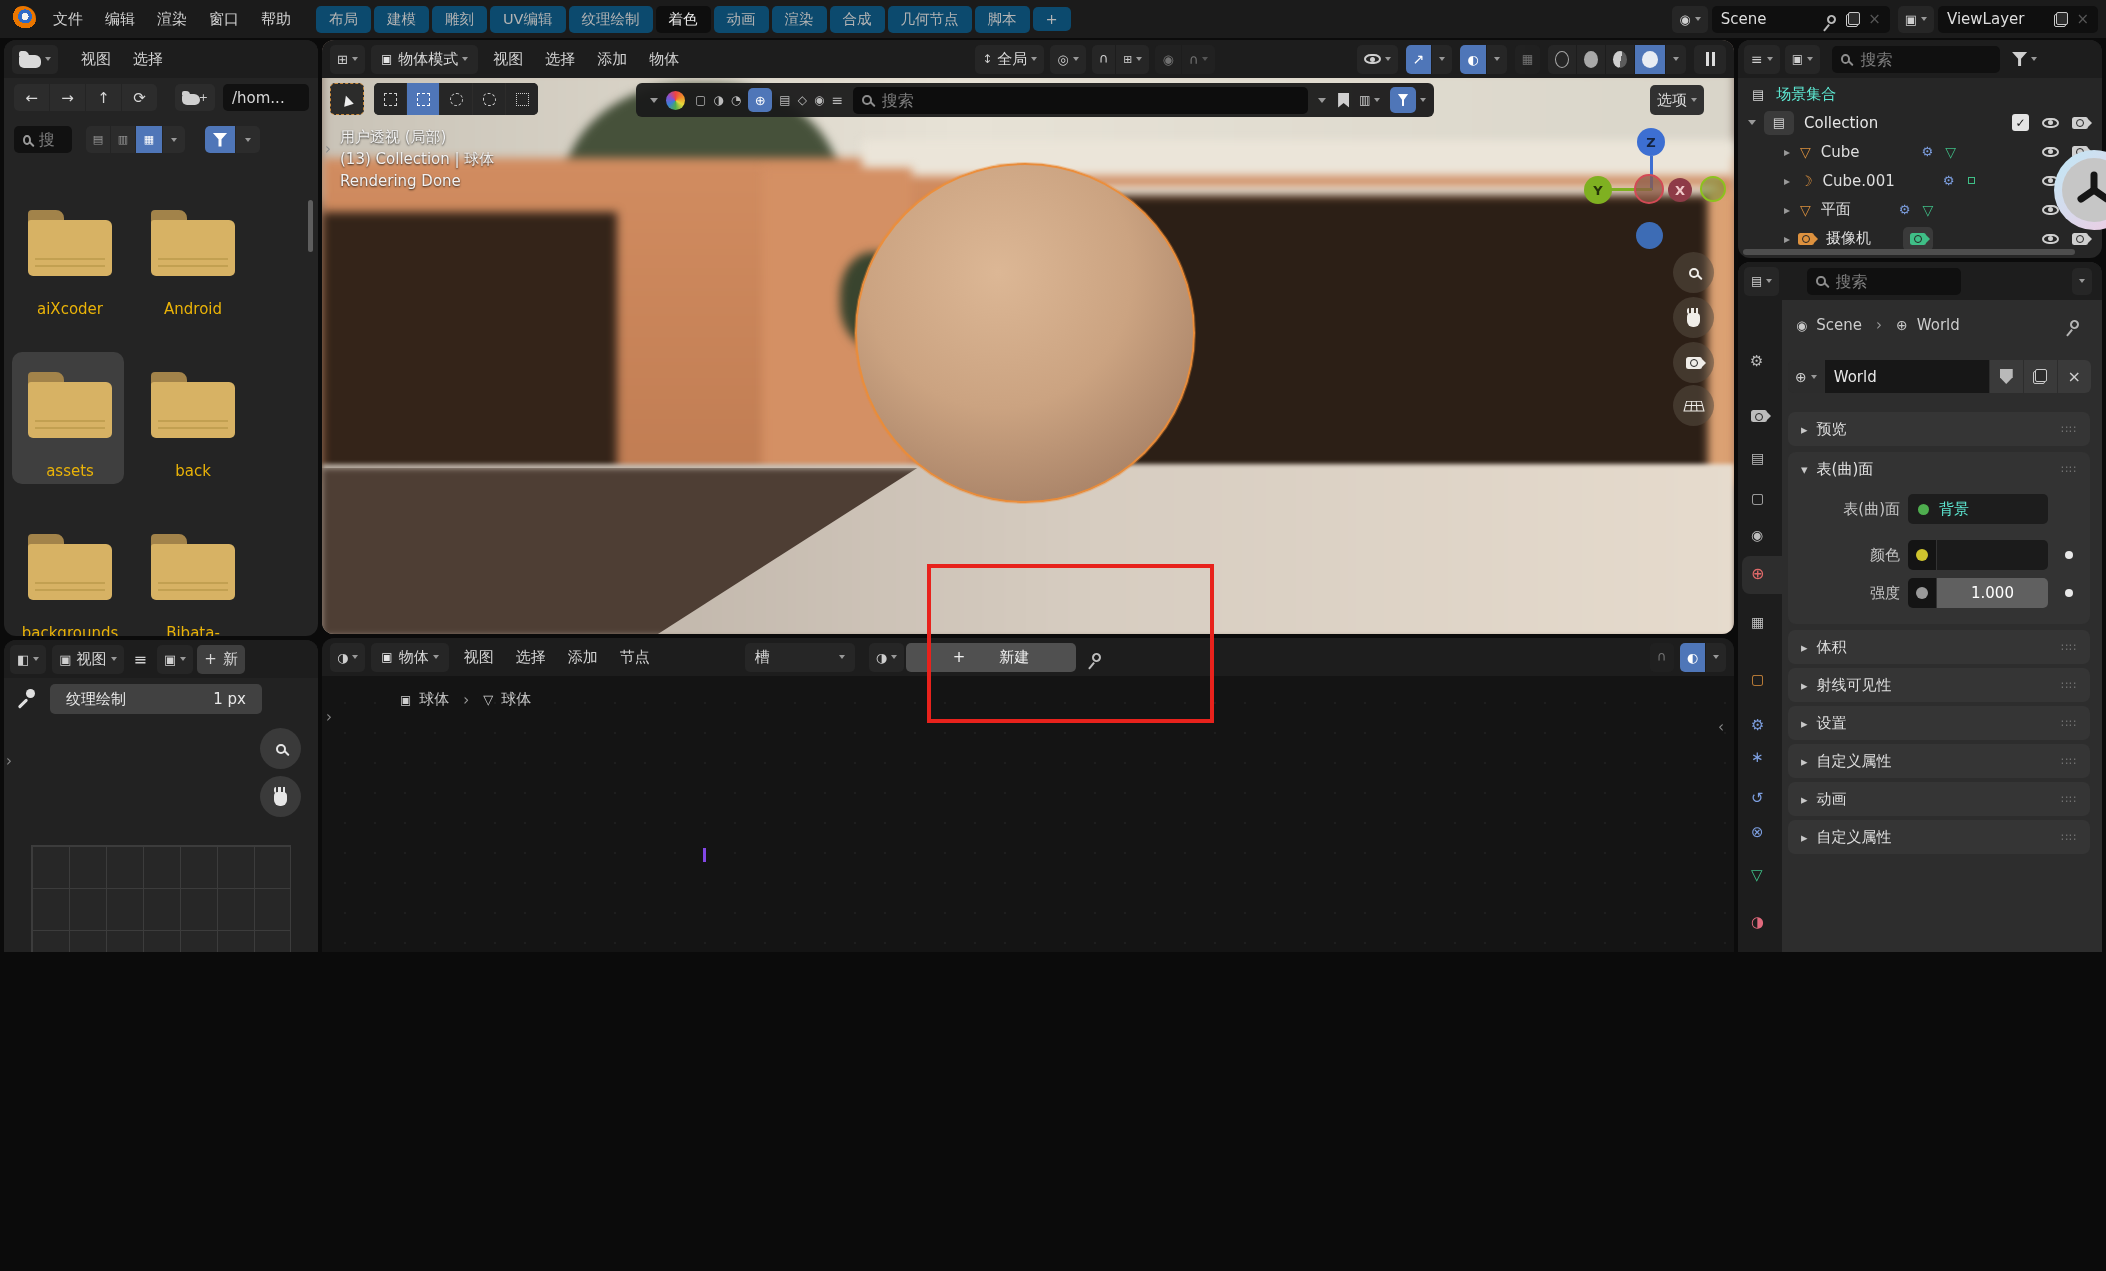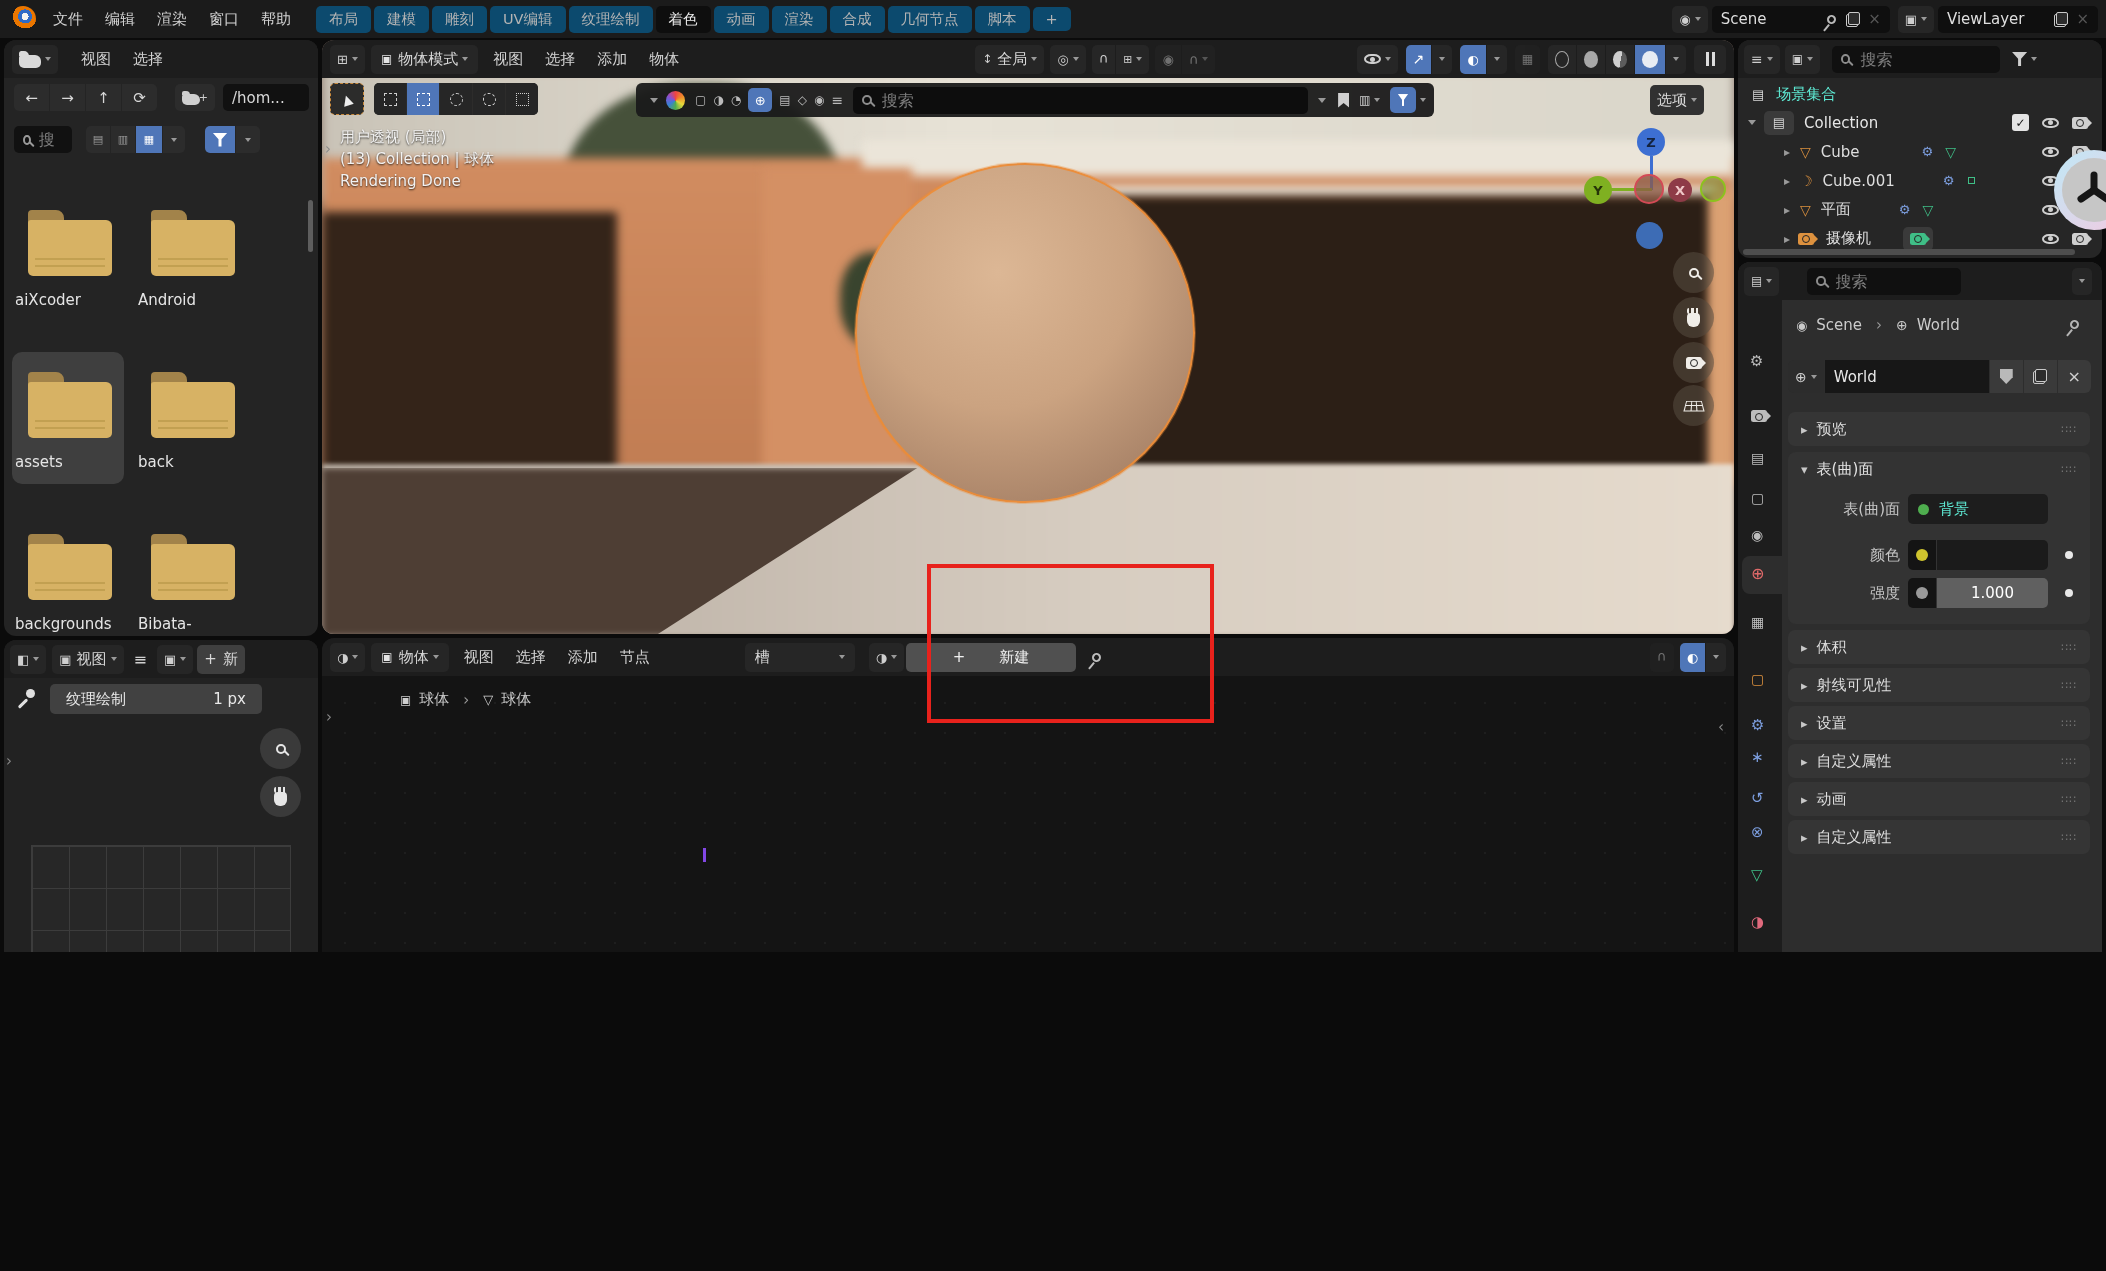--- a/index.html
+++ b/index.html
@@ -57,21 +57,21 @@
   
   .mouse{width:13px;height:18px;border:1.7px solid #9a9a9a;border-radius:6px;position:relative;display:inline-block;}
   .mouse.l::before{content:"";position:absolute;left:0;top:0;width:5px;height:7px;background:#9a9a9a;border-radius:4px 0 0 0;}
   .mouse.m::before{content:"";position:absolute;left:4px;top:-1px;width:3px;height:8px;background:#9a9a9a;border-radius:2px;}
   .mouse.r::before{content:"";position:absolute;right:0;top:0;width:5px;height:7px;background:#9a9a9a;border-radius:0 4px 0 0;}
   
   .folder{position:relative;width:84px;height:66px;}
   .folder .tab{position:absolute;left:0;top:0;width:36px;height:16px;background:#a2834a;border-radius:4px 8px 0 0;}
   .folder .fbody{position:absolute;left:0;top:10px;width:84px;height:56px;background:#d7b264;border-radius:3px 6px 5px 5px;}
   .folder .lines{position:absolute;left:7px;right:7px;bottom:9px;height:9px;border-top:2px solid #c2a051;border-bottom:2px solid #c2a051;}
-  .flabel{width:110px;color:#e5e5e5;font-size:15px;margin-top:15px;white-space:nowrap;overflow:hidden;}
+  .flabel{width:110px;text-align:center;color:#eab308;font-size:15px;margin-top:24px;white-space:nowrap;overflow:hidden;}
   
   .prow{position:absolute;left:50px;width:302px;height:34px;background:#353535;border-radius:7px;color:#dedede;display:flex;align-items:center;padding:0 13px;font-size:15px;}
   .arr{color:#c8c8c8;margin-right:9px;font-size:13px;}
   .dots{margin-left:auto;color:#777;font-size:11px;letter-spacing:1px;}
   
   .selsq{width:13px;height:13px;border:1.6px dashed #cfcfcf;display:inline-block;}
   
   .ball{width:17px;height:17px;border-radius:50%;display:inline-block;}
   .tabitem{padding:4px 13px;background:#0c4a6e;border-radius:5px;color:#b4b4b4;font-size:14.5px;white-space:nowrap;}
   .tabitem.active{background:#0e0e0e;color:#efefef;}

